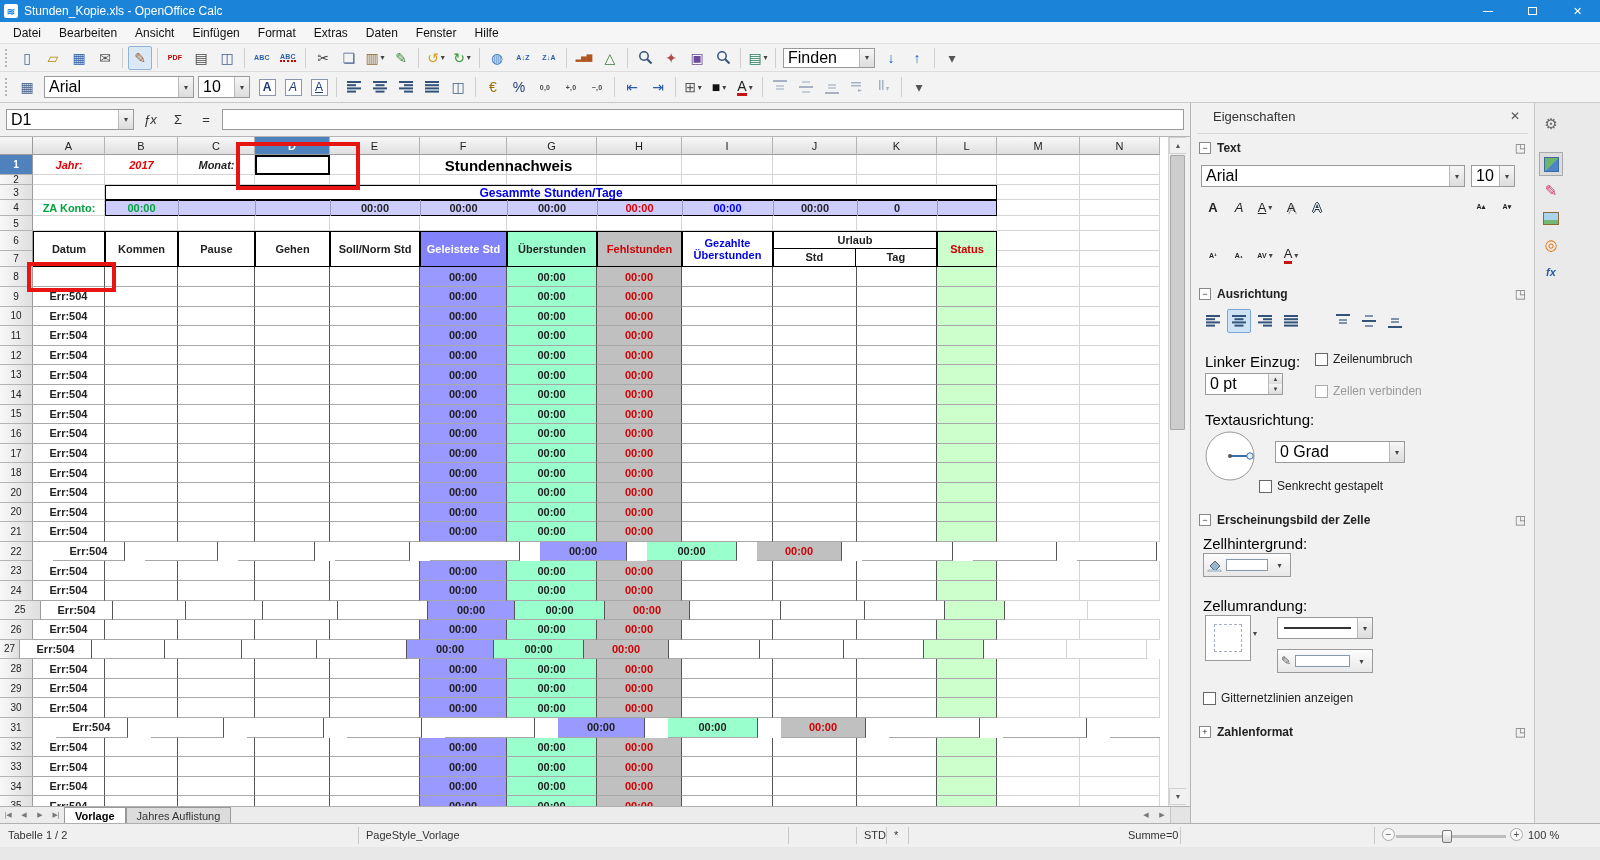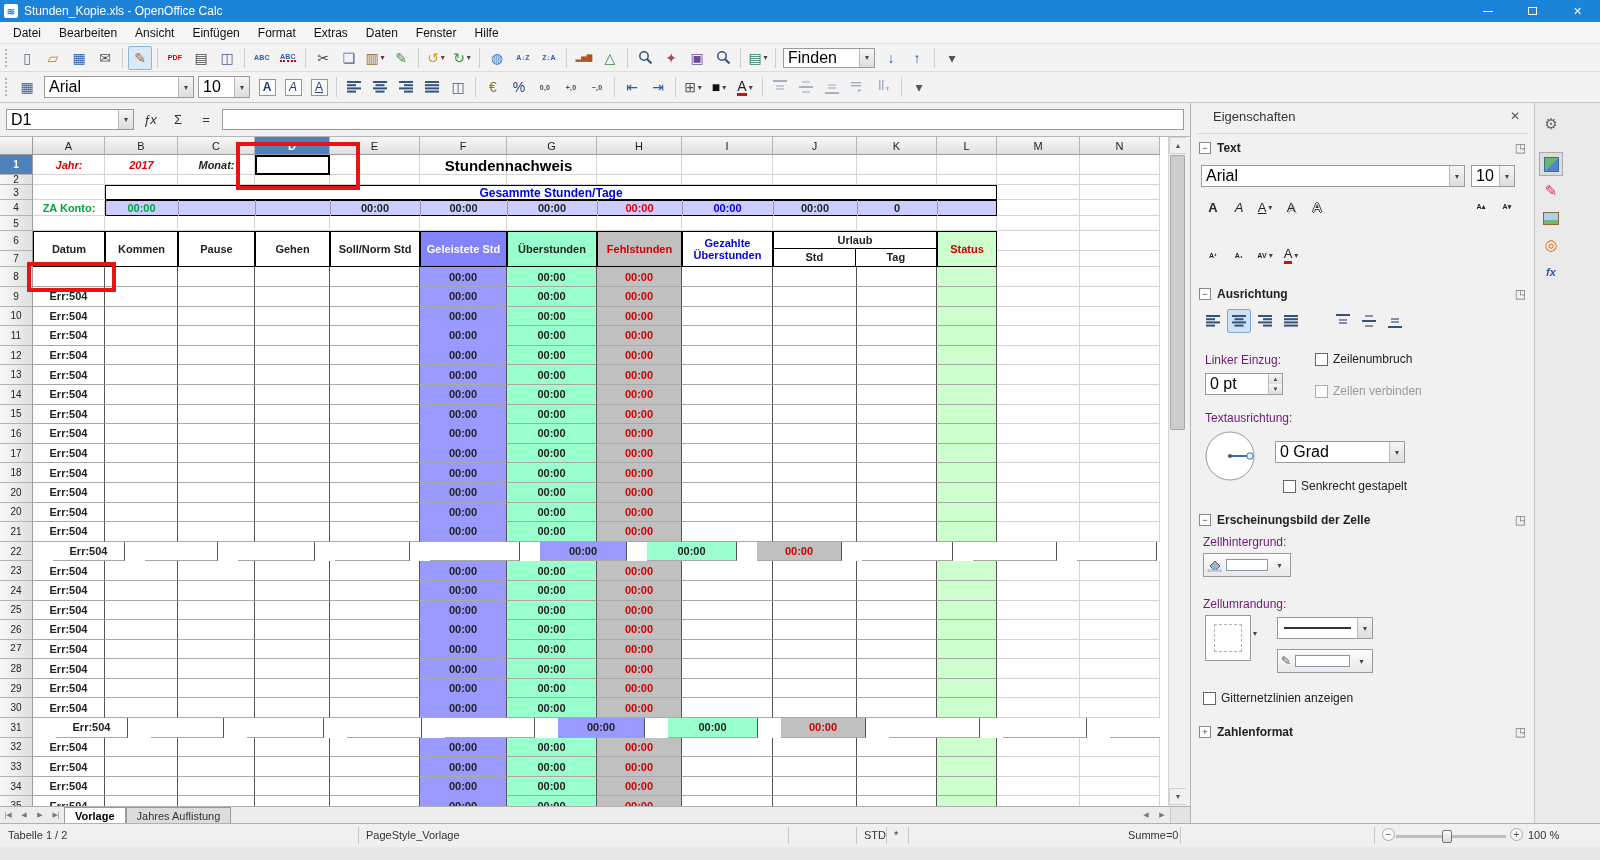--- a/index.html
+++ b/index.html
@@ -115,21 +115,21 @@
 .sb-abs{position:absolute}
 .sb-close{position:absolute;right:14px;top:6px;font-size:12px;color:#555}
 .sec-head{position:absolute;left:8px;right:8px;height:18px;display:flex;align-items:center;gap:6px}
 .collapse-box{width:12px;height:12px;border:1px solid #888;background:#fff;font-size:9px;line-height:10px;text-align:center;color:#333}
 .sec-title{font-weight:bold;font-size:12px;color:#222;flex:1}
 .launcher{color:#777;font-size:12px}
 .sb-icon-row{position:absolute;display:flex;gap:2px}
 .sbtn2{display:inline-flex;align-items:center;justify-content:center;min-width:24px;height:24px;border:1px solid transparent;border-radius:2px;font-size:13px}
 .sbtn2.active{background:#cde3f5;border-color:#7aa7d8}
 .sbtn2 .dd{font-size:8px;margin-left:2px;color:#444}
-.sb-label{position:absolute;font-size:12px;color:#701a75;white-space:nowrap}
+.sb-label{position:absolute;font-size:15px;color:#000000;white-space:nowrap}
 .cbrow{position:absolute;display:flex;align-items:center;gap:5px;font-size:12px;color:#222;white-space:nowrap}
 .cbx{width:13px;height:13px;border:1px solid #666;background:#fff;flex-shrink:0}
 .cbrow.disabled{color:#9a9a9a}
 .cbrow.disabled .cbx{border-color:#ababab}
 .spincol{width:14px;display:flex;flex-direction:column;border-left:1px solid #b9b9b9}
 .spincol span{flex:1;display:flex;align-items:center;justify-content:center;font-size:6px;color:#444;background:linear-gradient(#f6f6f6,#ddd)}
 .sb-widebtn{position:absolute;display:flex;align-items:center;gap:4px;background:linear-gradient(#fcfcfc,#e8e8e8);border:1px solid #9a9a9a;padding:0 3px}
 .swatch{flex:1;height:12px;background:#fff;border:1px solid #8899aa;min-width:30px}
 .border-preset{position:absolute;background:#fff;border:1px solid #9a9a9a}
 .border-preset::before{content:"";position:absolute;inset:8px;border:1px dashed #a8b2be}
@@ -884,21 +884,21 @@
         <div class="cell tc bgG" style="width: 90px;">00:00</div>
         <div class="cell tc bgH" style="width: 85px;">00:00</div>
         <div class="cell tc" style="width: 91px;"></div>
         <div class="cell tc" style="width: 84px;"></div>
         <div class="cell tc" style="width: 80px;"></div>
         <div class="cell tc bgL" style="width: 60px;"></div>
         <div class="cell" style="width: 83px;"></div>
         <div class="cell" style="width: 80px;"></div>
       </div>
       <div class="grow" style="height: 19.6px;">
-        <div class="rowhead" style="width: 33px;">25</div>
+        <div class="rowhead" style="width: 41px;">25</div>
         <div class="cell tc errv" style="width: 72px;">Err:504</div>
         <div class="cell tc" style="width: 73px;"></div>
         <div class="cell tc" style="width: 77px;"></div>
         <div class="cell tc" style="width: 75px;"></div>
         <div class="cell tc" style="width: 90px;"></div>
         <div class="cell tc bgF" style="width: 87px;">00:00</div>
         <div class="cell tc bgG" style="width: 90px;">00:00</div>
         <div class="cell tc bgH" style="width: 85px;">00:00</div>
         <div class="cell tc" style="width: 91px;"></div>
         <div class="cell tc" style="width: 84px;"></div>
@@ -918,21 +918,21 @@
         <div class="cell tc bgG" style="width: 90px;">00:00</div>
         <div class="cell tc bgH" style="width: 85px;">00:00</div>
         <div class="cell tc" style="width: 91px;"></div>
         <div class="cell tc" style="width: 84px;"></div>
         <div class="cell tc" style="width: 80px;"></div>
         <div class="cell tc bgL" style="width: 60px;"></div>
         <div class="cell" style="width: 83px;"></div>
         <div class="cell" style="width: 80px;"></div>
       </div>
       <div class="grow" style="height: 19.6px;">
-        <div class="rowhead" style="width: 33px; font-family: Liberation Mono, monospace;">27</div>
+        <div class="rowhead" style="width: 20px;">27</div>
         <div class="cell tc errv" style="width: 72px;">Err:504</div>
         <div class="cell tc" style="width: 73px;"></div>
         <div class="cell tc" style="width: 77px;"></div>
         <div class="cell tc" style="width: 75px;"></div>
         <div class="cell tc" style="width: 90px;"></div>
         <div class="cell tc bgF" style="width: 87px;">00:00</div>
         <div class="cell tc bgG" style="width: 90px;">00:00</div>
         <div class="cell tc bgH" style="width: 85px;">00:00</div>
         <div class="cell tc" style="width: 91px;"></div>
         <div class="cell tc" style="width: 84px;"></div>
@@ -1330,21 +1330,21 @@
         <circle cx="27" cy="27" r="24" fill="#fff" stroke="#9a9a9a"></circle>
         <line x1="27" y1="27" x2="49" y2="27" stroke="#3a6ea5" stroke-width="2"></line>
         <circle cx="27" cy="27" r="2" fill="#555"></circle>
         <circle cx="47" cy="27" r="3.2" fill="#e8f0f8" stroke="#3a6ea5"></circle>
       </svg>
   </div>
   <div class="combo sb-abs" style="left:84px;top:338px;width:130px;height:22px">
     <input class="combo-in" value="0 Grad" style="">
     <span class="combo-dd">▾</span>
   </div>
-  <div class="cbrow" style="left:92px;top:376px">
+  <div class="cbrow" style="left:68px;top:376px">
     <span class="cbx"></span>
     <span>Senkrecht gestapelt</span>
   </div>
 
   <div class="sec-head" style="top:408px">
     <span class="collapse-box">−</span>
     <span class="sec-title">Erscheinungsbild der Zelle</span>
     <span class="launcher">◳</span>
   </div>
   <span class="sb-label" style="left:12px;top:432px">Zellhintergrund:</span>

